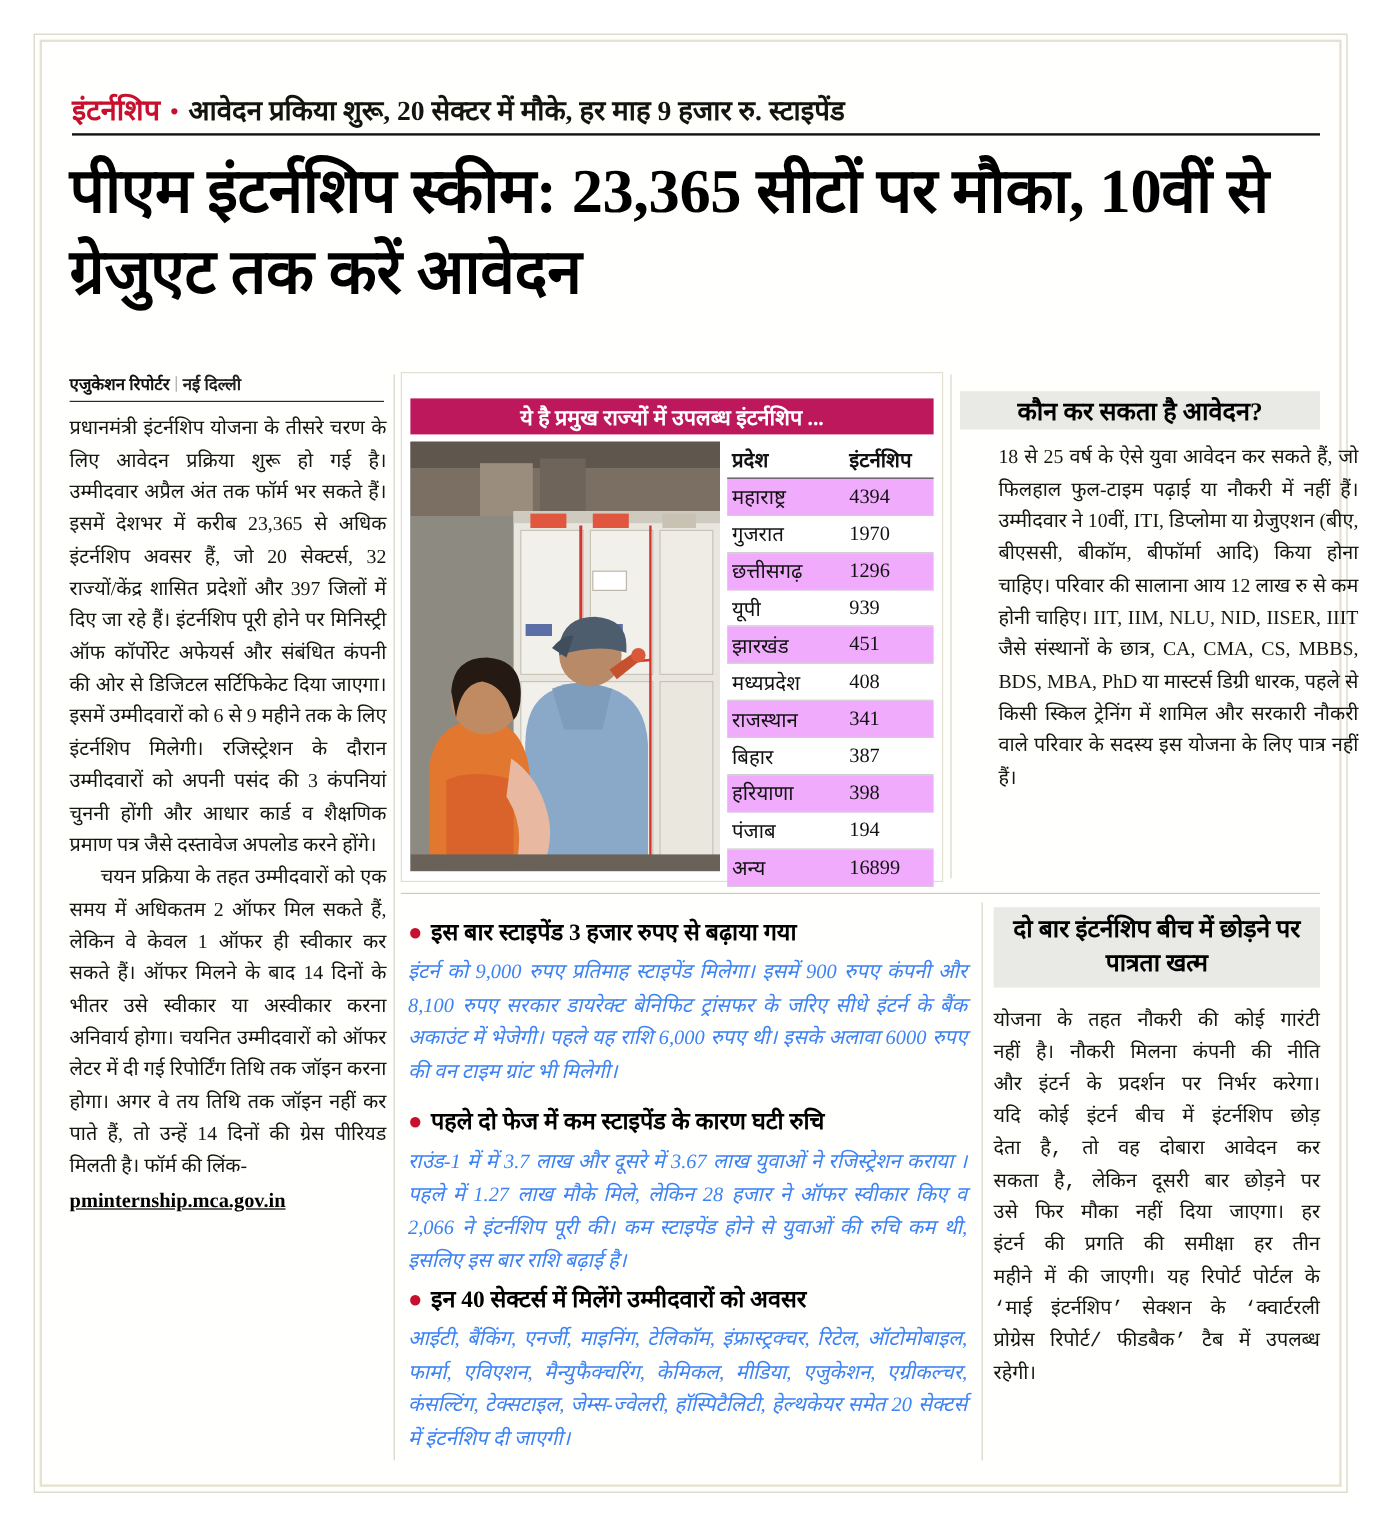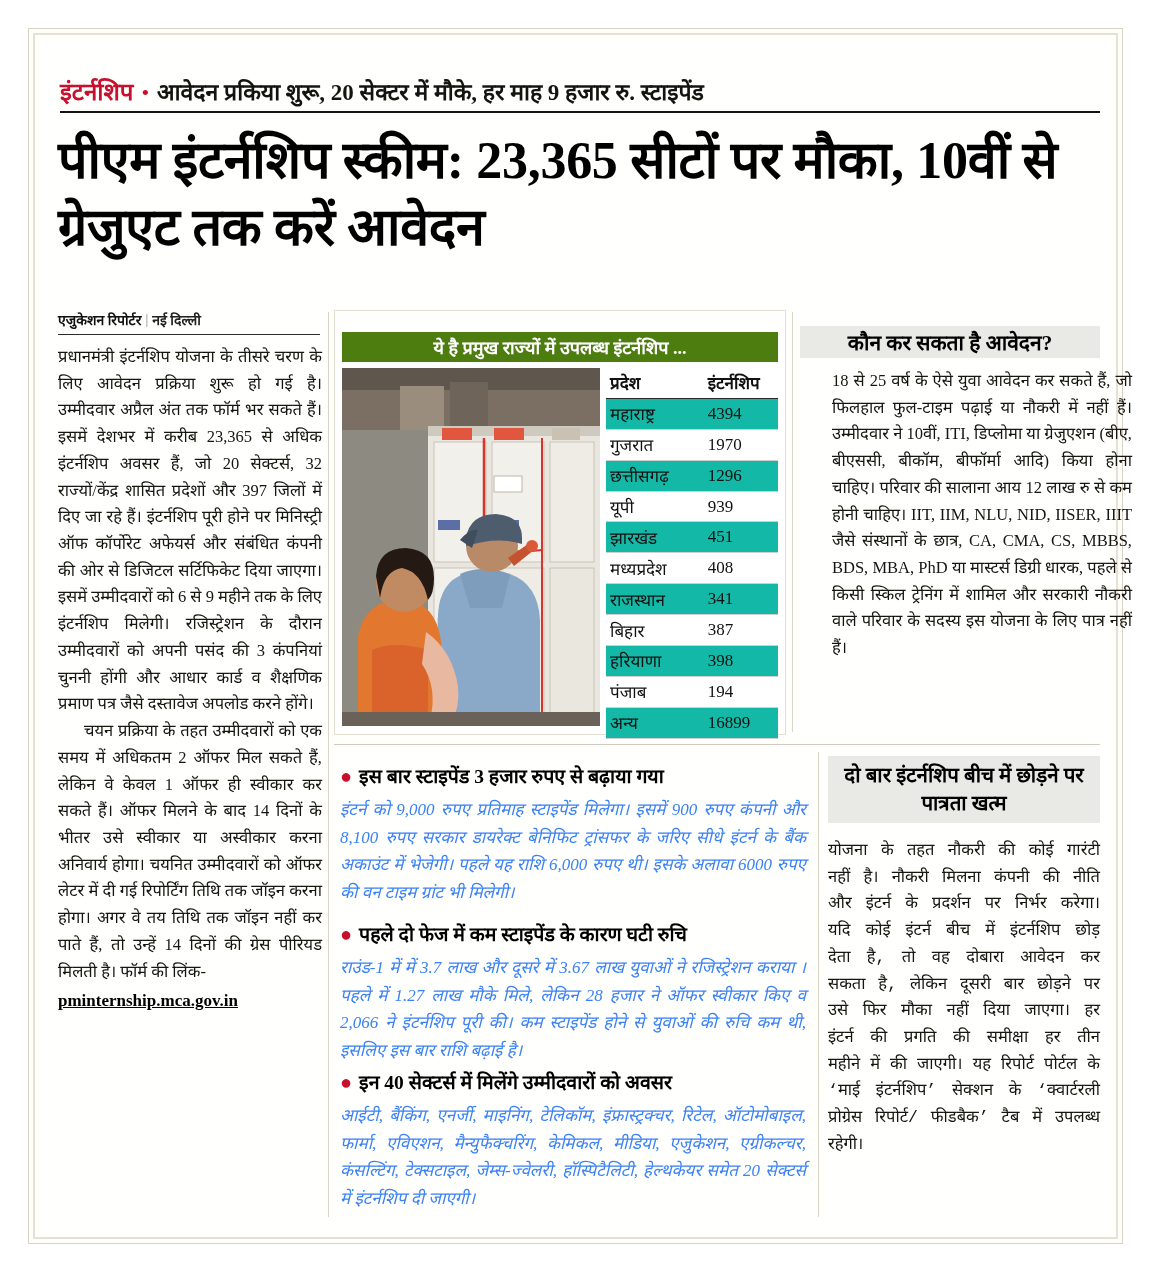--- a/index.html
+++ b/index.html
@@ -139,21 +139,21 @@
     height: 425px;
     background: #ffffff;
     border: 1px solid #e2ded0;
     box-sizing: border-box;
   }
   .mid-title-bar {
     position: absolute;
     left: 342px; top: 332px;
     width: 436px;
     height: 30px;
-    background: #4d7c0f;
+    background: #be185d;
     color: #ffffff;
     font-weight: bold;
     font-size: 18px;
     display: flex;
     align-items: center;
     justify-content: center;
   }
   .photo {
     position: absolute;
     left: 342px; top: 368px;
@@ -175,21 +175,21 @@
     height: 30.9px;
     align-items: center;
     border-bottom: 1px solid #cfcfcf;
     box-sizing: border-box;
   }
   .state-table .row.head {
     font-weight: bold;
     border-bottom: 1.5px solid #2b2b2b;
     background: #ffffff;
   }
-  .state-table .row.alt { background: #14b8a6; }
+  .state-table .row.alt { background: #f0abfc; }
   .state-table .c1 { width: 100px; padding-left: 4px; }
   .state-table .c2 { width: 72px; text-align: left; }
 
   
   .right-head {
     position: absolute;
     left: 800px; top: 326px;
     width: 300px;
     height: 32px;
     background: #e9e9e6;

